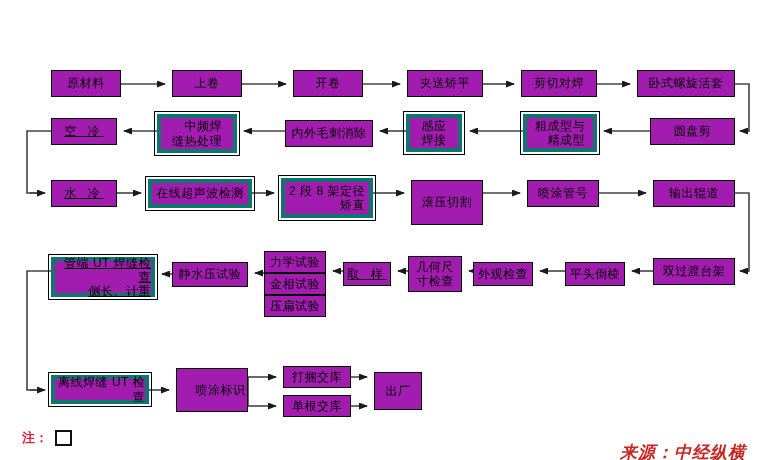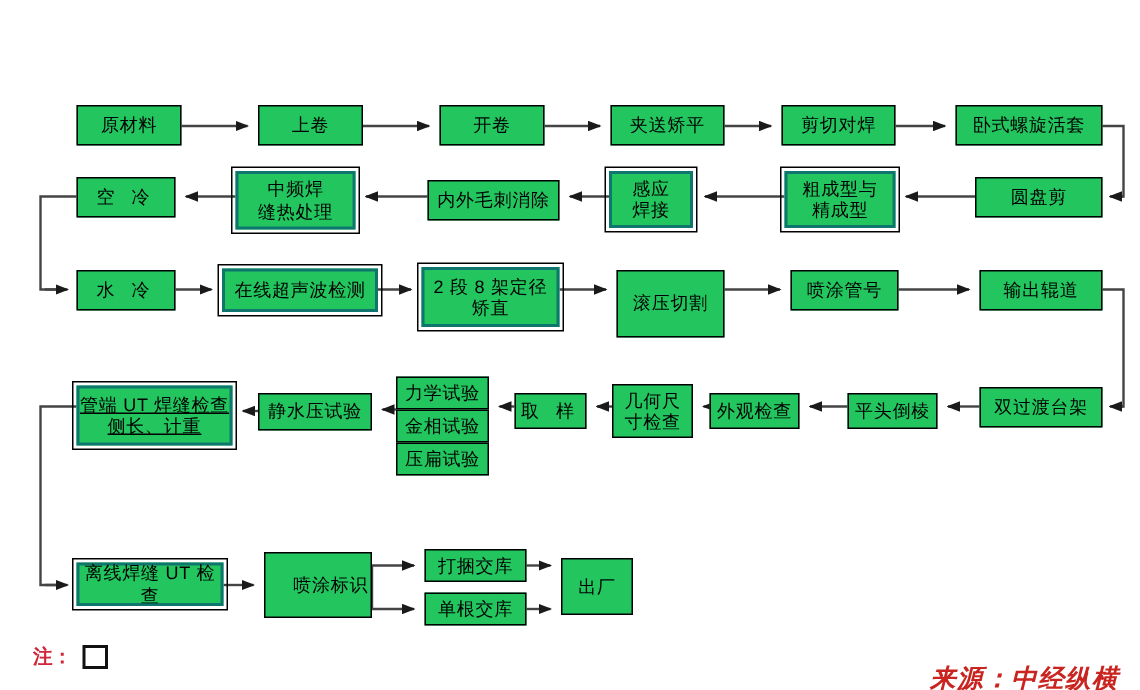--- a/index.html
+++ b/index.html
@@ -8,39 +8,40 @@
     background:#ffffff;
     font-family:"Liberation Sans","DejaVu Sans",sans-serif;
     overflow:hidden;
     position:relative;
   }
   #canvas{position:absolute;left:0;top:0;width:760px;height:460px;}
   .node{
     position:absolute;
     box-sizing:border-box;
     border:1px solid #000;
-    background:#22c55e;
+    background:#a21caf;
     display:flex;
     align-items:center;
     justify-content:center;
     text-align:center;
     color:#000;
     font-size:12px;
     line-height:1.18;
     letter-spacing:0.5px;
     white-space:pre-line;
     z-index:3;
   }
   
   .node.qc{
-    border:2px solid #0f766e;
+    border:4px solid #0f766e;
     outline:1px solid #000;
     outline-offset:2px;
+    text-align:right;
   }
-  .node.wide-sp{letter-spacing:4px;}
+  .node.wide-sp{letter-spacing:4px;text-decoration:underline;}
   svg#wires{position:absolute;left:0;top:0;width:760px;height:460px;z-index:1;}
   .legend{
     position:absolute;
     left:22px;top:429px;
     font-size:13px;
     font-weight:bold;
     color:#d0263a;
     display:flex;align-items:center;gap:4px;
     z-index:4;
     white-space:pre;

